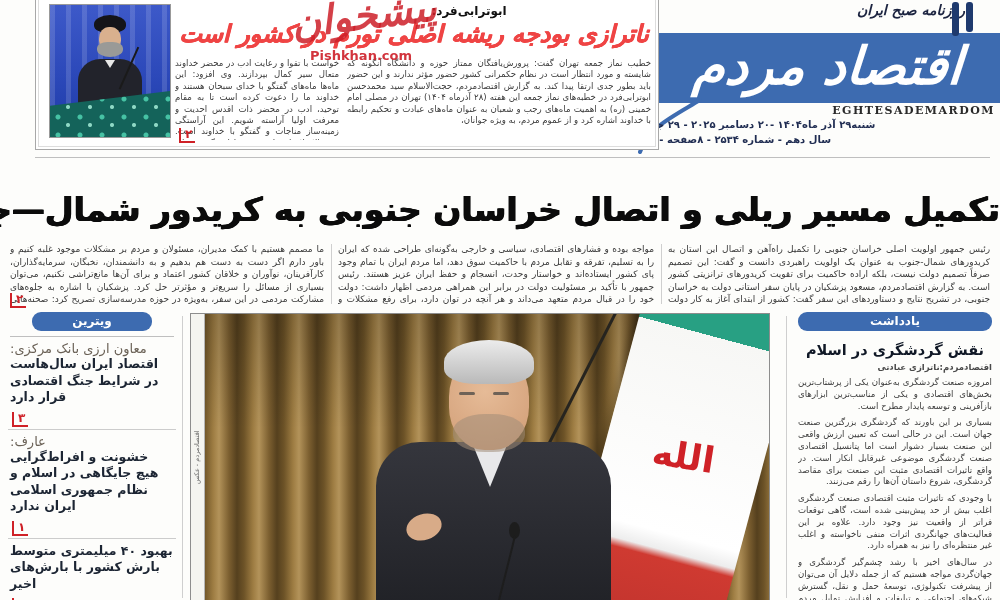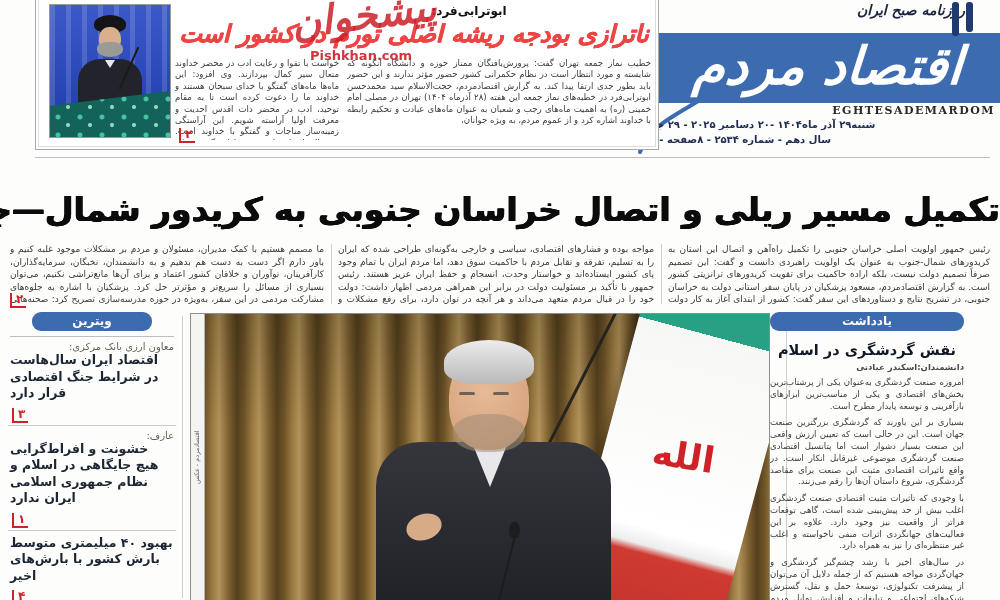--- a/index.html
+++ b/index.html
@@ -60,25 +60,25 @@
       color:#0b0b0b;white-space:nowrap;letter-spacing:-1px;
       text-shadow:.6px 0 currentColor,-.6px 0 currentColor;}
   .lead-col{top:243px;height:64px;font-size:9px;line-height:12.6px;color:#383838;overflow:hidden;}
   .lead-pm{left:10px;top:293px;}
   
   .sec-header{height:19px;line-height:19px;border-radius:9px;background:var(--blue);color:#fff;
       text-align:center;font-size:12px;font-weight:bold;}
   
   .vitrin{left:8px;top:312px;width:168px;}
   .v-item{padding:4px 2px 2px;border-bottom:1px solid #ccc;}
-  .v-kicker{text-align:right;font-size:10px;color:#6a6156;}
+  .v-kicker{text-align:left;font-size:13px;color:#6a6156;}
   .v-title{text-align:left;font-size:12.5px;font-weight:bold;line-height:16.5px;color:#1c2533;}
   .v-pm-row{text-align:left;padding:1px 2px 0;}
   
-  .note{left:770px;top:312px;width:194px;height:288px;overflow:hidden;}
+  .note{left:798px;top:312px;width:194px;height:288px;overflow:hidden;}
   .n-title{margin-top:11px;text-align:center;font-size:14.5px;font-weight:bold;color:#101826;}
   .n-byline{margin-top:4px;text-align:right;font-size:8.5px;font-weight:bold;color:#4a4a4a;}
   .n-para{margin-top:5px;font-size:8.6px;line-height:11.8px;color:#3a3a3a;}
   
   .photo{left:190px;top:313px;width:578px;height:287px;border:1px solid #8d8d8d;overflow:hidden;background:#7c5f30;}
   .curtain{left:13px;top:0;right:0;bottom:0;
       background:repeating-linear-gradient(90deg,#6d5327 0px,#9d7c42 9px,#b3935a 15px,#7c5f30 25px,#55401e 33px,#6d5327 40px);}
   .curtain-shade{left:13px;top:0;right:0;bottom:0;background:linear-gradient(180deg,rgba(0,0,0,.18),rgba(0,0,0,0) 40%);}
   .caption-strip{left:0;top:0;bottom:0;width:13px;background:#f4f4f0;border-right:1px solid #b5b5b5;}
   .caption-text{writing-mode:vertical-rl;transform:rotate(180deg);font-size:6.5px;color:#666;
@@ -209,21 +209,21 @@
     <div class="abs caption-strip">
       <div class="caption-text rtl">اقتصادمردم - عکس</div>
     </div>
   </div>
 
   <div class="abs vrule" style="left:786px;top:316px;height:282px;"></div>
 
   <div class="abs note">
     <div class="sec-header">یادداشت</div>
     <div class="n-title rtl">نقش گردشگری در اسلام</div>
-    <div class="n-byline rtl">دانشمندان:اسکندر عبادتی</div>
+    <div class="n-byline rtl">اقتصادمردم:ناترازی عبادتی</div>
     <div class="n-para rtl just">امروزه صنعت گردشگری به‌عنوان یکی از پرشتاب‌ترین بخش‌های اقتصادی و یکی از مناسب‌ترین ابزارهای بازآفرینی و توسعه پایدار مطرح است.</div>
     <div class="n-para rtl just">بسیاری بر این باورند که گردشگری بزرگترین صنعت جهان است. این در حالی است که تعیین ارزش واقعی این صنعت بسیار دشوار است اما پتانسیل اقتصادی صنعت گردشگری موضوعی غیرقابل انکار است. در واقع تاثیرات اقتصادی مثبت این صنعت برای مقاصد گردشگری، شروع داستان آن‌ها را رقم می‌زنند.</div>
     <div class="n-para rtl just">با وجودی که تاثیرات مثبت اقتصادی صنعت گردشگری اغلب بیش از حد پیش‌بینی شده است، گاهی توقعات فراتر از واقعیت نیز وجود دارد. علاوه بر این فعالیت‌های جهانگردی اثرات منفی ناخواسته و اغلب غیر منتظره‌ای را نیز به همراه دارد.</div>
     <div class="n-para rtl just">در سال‌های اخیر با رشد چشم‌گیر گردشگری و جهان‌گردی مواجه هستیم که از جمله دلایل آن می‌توان از پیشرفت تکنولوژی، توسعهٔ حمل و نقل، گسترش شبکه‌های اجتماعی و تبلیغات و افزایش تمایل مردم برای سفرهای بیشتر به مقاصد جدید نام برد.</div>
 
   </div>
 
 </div>
 
 </body></html>

